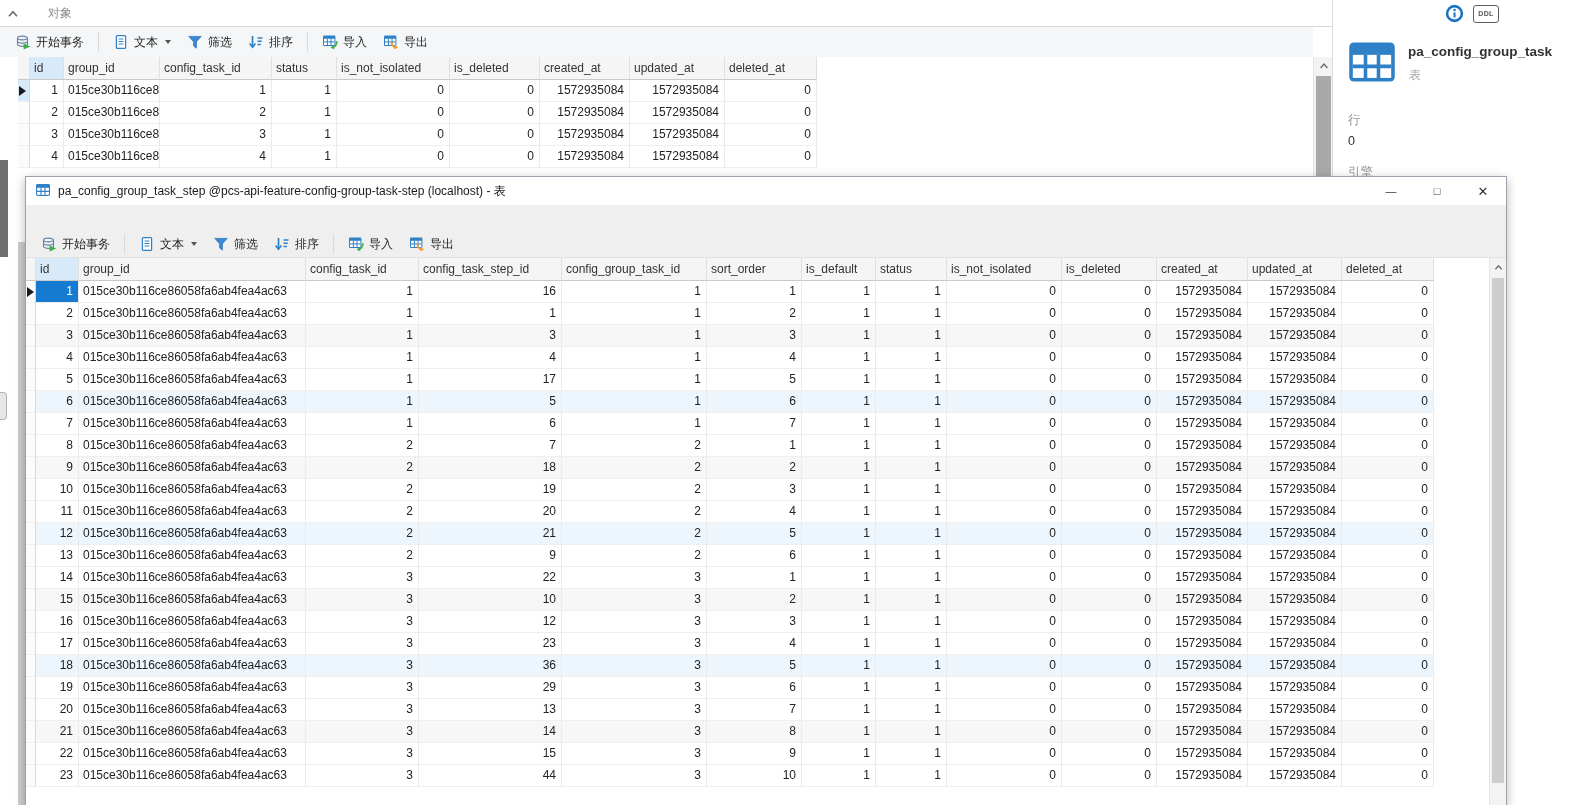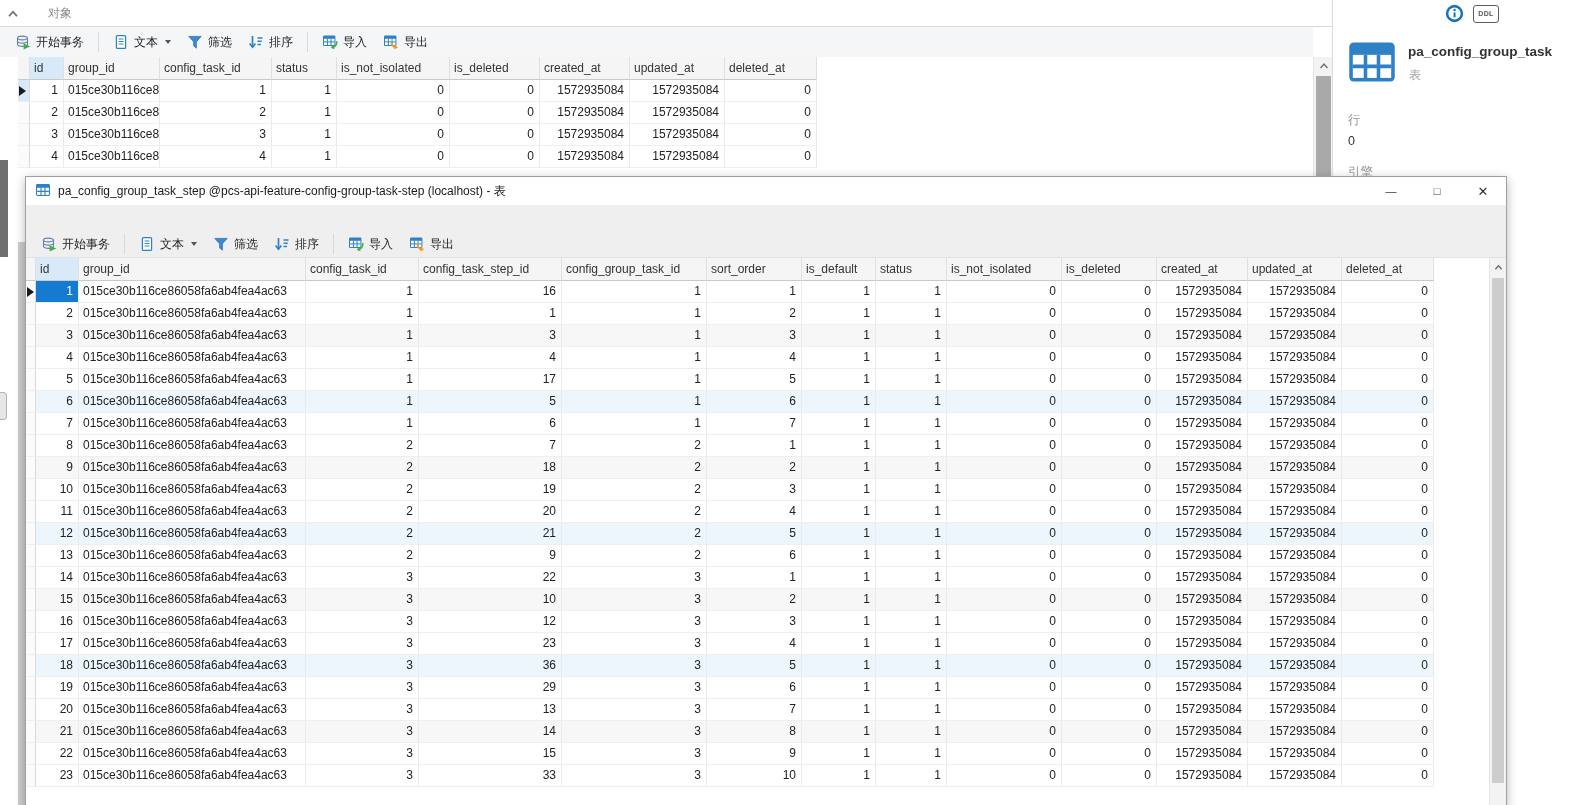--- a/index.html
+++ b/index.html
@@ -731,21 +731,21 @@
           <div class="td r" style="width: 95px;">0</div>
           <div class="td r" style="width: 91px;">1572935084</div>
           <div class="td r" style="width: 94px;">1572935084</div>
           <div class="td r" style="width: 92px;">0</div>
         </div>
         <div class="tr">
           <div class="rh" style="width: 10px;"></div>
           <div class="td r" style="width: 43px;">23</div>
           <div class="td l" style="width: 227px;">015ce30b116ce86058fa6ab4fea4ac63</div>
           <div class="td r" style="width: 113px;">3</div>
-          <div class="td r" style="width: 143px;">33</div>
+          <div class="td r" style="width: 143px;">44</div>
           <div class="td r" style="width: 145px;">3</div>
           <div class="td r" style="width: 95px;">10</div>
           <div class="td r" style="width: 74px;">1</div>
           <div class="td r" style="width: 71px;">1</div>
           <div class="td r" style="width: 115px;">0</div>
           <div class="td r" style="width: 95px;">0</div>
           <div class="td r" style="width: 91px;">1572935084</div>
           <div class="td r" style="width: 94px;">1572935084</div>
           <div class="td r" style="width: 92px;">0</div>
         </div>

